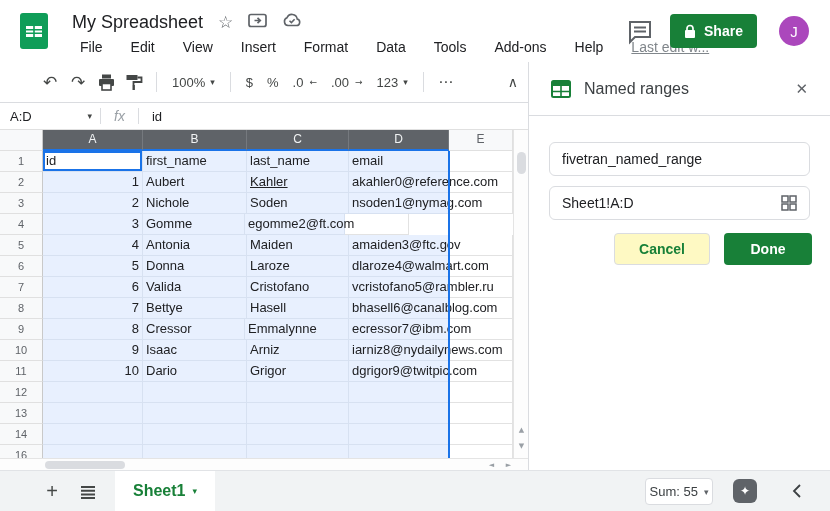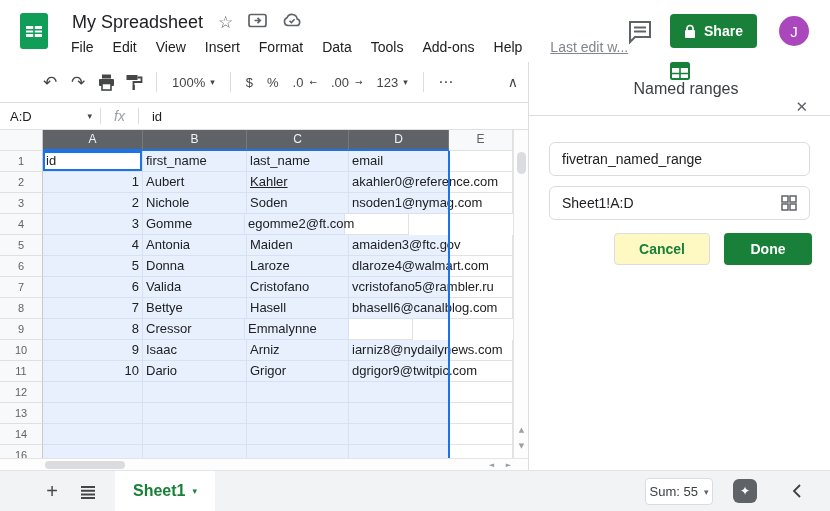--- a/index.html
+++ b/index.html
@@ -9,21 +9,21 @@
   .flex { display:flex; align-items:center; }
   .icon { font-family:"DejaVu Sans","Liberation Sans",sans-serif; }
 
   
   #app-header { left:0; top:0; width:830px; height:62px; background:#fff; }
   #logo { left:20px; top:13px; }
   #title-row { left:72px; top:10px; height:24px; gap:15px; }
   #doc-title { font-size:18px; color:#202124; }
   .title-icon { color:#5f6368; font-size:17px; cursor:pointer; }
   #menu-row { left:71px; top:36px; height:22px; gap:19px; font-size:14px; color:#202124; }
-  .menu-item { cursor:pointer; }
+  .menu-item { cursor:pointer;margin-left:9px; }
   #last-edit { color:#80868b; text-decoration:underline; margin-left:9px; font-size:14px; }
   #comment-btn { left:624px; top:17px; width:32px; height:30px; justify-content:center; }
   #share-btn { left:670px; top:14px; width:87px; height:34px; background:#188038; border-radius:4px; color:#fff; justify-content:center; gap:8px; font-size:14px; font-weight:bold; cursor:pointer; }
   #avatar { left:779px; top:16px; width:30px; height:30px; border-radius:50%; background:#ab47bc; color:#fff; font-size:15px; justify-content:center; cursor:pointer; }
 
   
   #toolbar { left:0; top:62px; width:528px; height:41px; border-bottom:1px solid #dadce0; background:#fff; padding-left:36px; }
   .tb-icon { width:28px; height:28px; display:flex; align-items:center; justify-content:center; color:#444746; font-size:17px; cursor:pointer; }
   .tb-sep { width:1px; height:20px; background:#dadce0; margin:0 8px; }
   .tb-text { font-size:13px; color:#444746; cursor:pointer; padding:0 7px; display:flex; align-items:center; gap:5px; }
@@ -59,21 +59,21 @@
   #vscroll { left:513px; top:130px; width:15px; height:328px; background:#fdfdfd; border-left:1px solid #e4e4e4; }
   #vthumb { left:3px; top:22px; width:9px; height:22px; background:#dadce0; border-radius:5px; cursor:grab; }
   .scroll-btn { color:#9aa0a6; font-size:7px; width:15px; text-align:center; cursor:pointer; }
   #vs-up { left:0; top:296px; } #vs-down { left:0; top:312px; }
   #hscroll { left:0; top:458px; width:528px; height:12px; background:#fdfdfd; border-top:1px solid #e4e4e4; }
   #hthumb { left:45px; top:2px; width:80px; height:8px; background:#dadce0; border-radius:4px; cursor:grab; }
   #hs-left { left:484px; top:2px; } #hs-right { left:501px; top:2px; }
 
   
   #panel { left:528px; top:62px; width:302px; height:408px; background:#fff; border-left:1px solid #dadce0; }
-  #panel-header { height:54px; display:flex; align-items:center; padding:0 22px; border-bottom:1px solid #dadce0;flex-direction:column; }
+  #panel-header { height:54px; display:flex; align-items:center; padding:0 22px; border-bottom:1px solid #dadce0; }
   #panel-title { font-size:16px; color:#3c4043; margin-left:13px; }
   #panel-close { margin-left:auto; color:#5f6368; font-size:15px; cursor:pointer; }
   .panel-input { margin:0 20px; height:34px; border:1px solid #dadce0; border-radius:6px; display:flex; align-items:center; padding:0 12px; }
   #range-name-field { margin-top:26px; }
   #range-ref-field { margin-top:10px; justify-content:space-between; }
   .panel-input input { border:none; outline:none; font-size:14px; color:#202124; font-family:"Liberation Sans",sans-serif; width:210px; background:transparent; }
   #panel-btn-row { margin-top:13px; display:flex; justify-content:flex-end; gap:14px; padding-right:18px; }
   #cancel-btn { width:96px; height:32px; background:#fef9c3; border:1px solid #dadce0; border-radius:4px; color:#188038; font-size:14px; font-weight:bold; display:flex; align-items:center; justify-content:center; cursor:pointer; }
   #done-btn { width:88px; height:32px; background:#188038; border:none; border-radius:4px; color:#fff; font-size:14px; font-weight:bold; display:flex; align-items:center; justify-content:center; cursor:pointer; }
 
@@ -269,20 +269,21 @@
         <div class="cell sel" style="width: 104px;"><span>Bettye</span></div>
         <div class="cell sel" style="width: 102px;"><span>Hasell</span></div>
         <div class="cell sel" style="width: 100px;"><span>bhasell6@canalblog.com</span></div>
         <div class="cell col-e" style="width: 64px;"><span></span></div>
       </div>
       <div class="grid-row">
         <div class="row-header">9</div>
         <div class="cell sel num" style="width: 100px;"><span>8</span></div>
         <div class="cell sel" style="width: 102px;"><span>Cressor</span></div>
         <div class="cell sel" style="width: 104px;"><span>Emmalynne</span></div>
+        <div class="cell sel" style="width: 100px;"><span>ecressor7@ibm.com</span></div>
         <div class="cell col-e" style="width: 64px;"><span></span></div>
       </div>
       <div class="grid-row">
         <div class="row-header">10</div>
         <div class="cell sel num" style="width: 100px;"><span>9</span></div>
         <div class="cell sel" style="width: 104px;"><span>Isaac</span></div>
         <div class="cell sel" style="width: 102px;"><span>Arniz</span></div>
         <div class="cell sel" style="width: 100px;"><span>iarniz8@nydailynews.com</span></div>
         <div class="cell col-e" style="width: 64px;"><span></span></div>
       </div>

